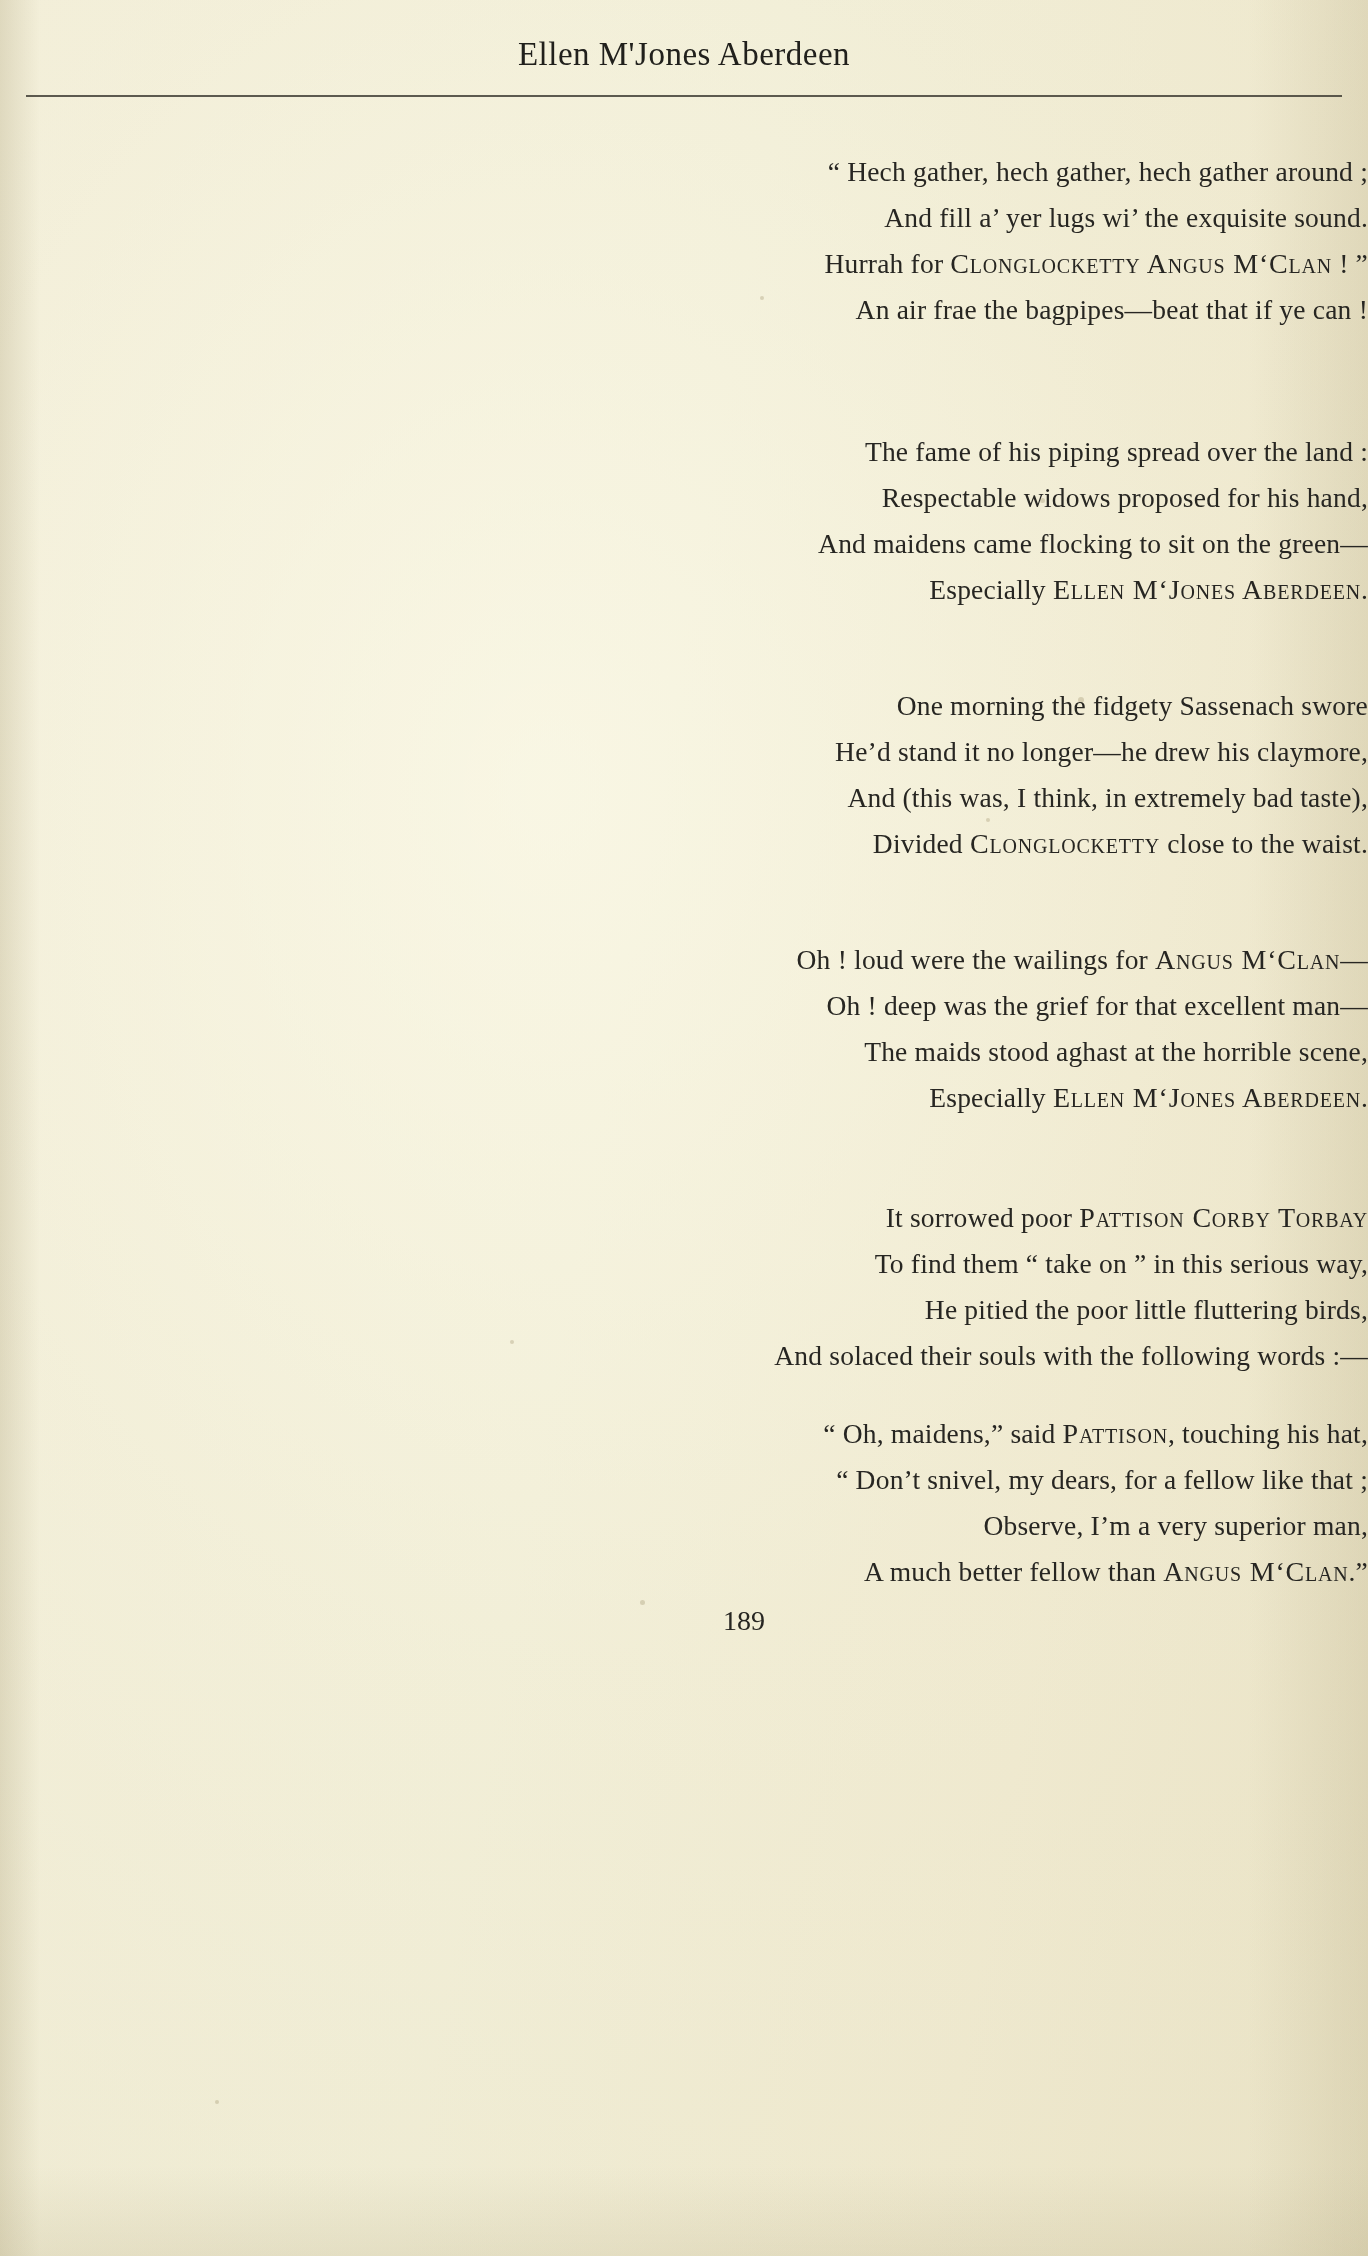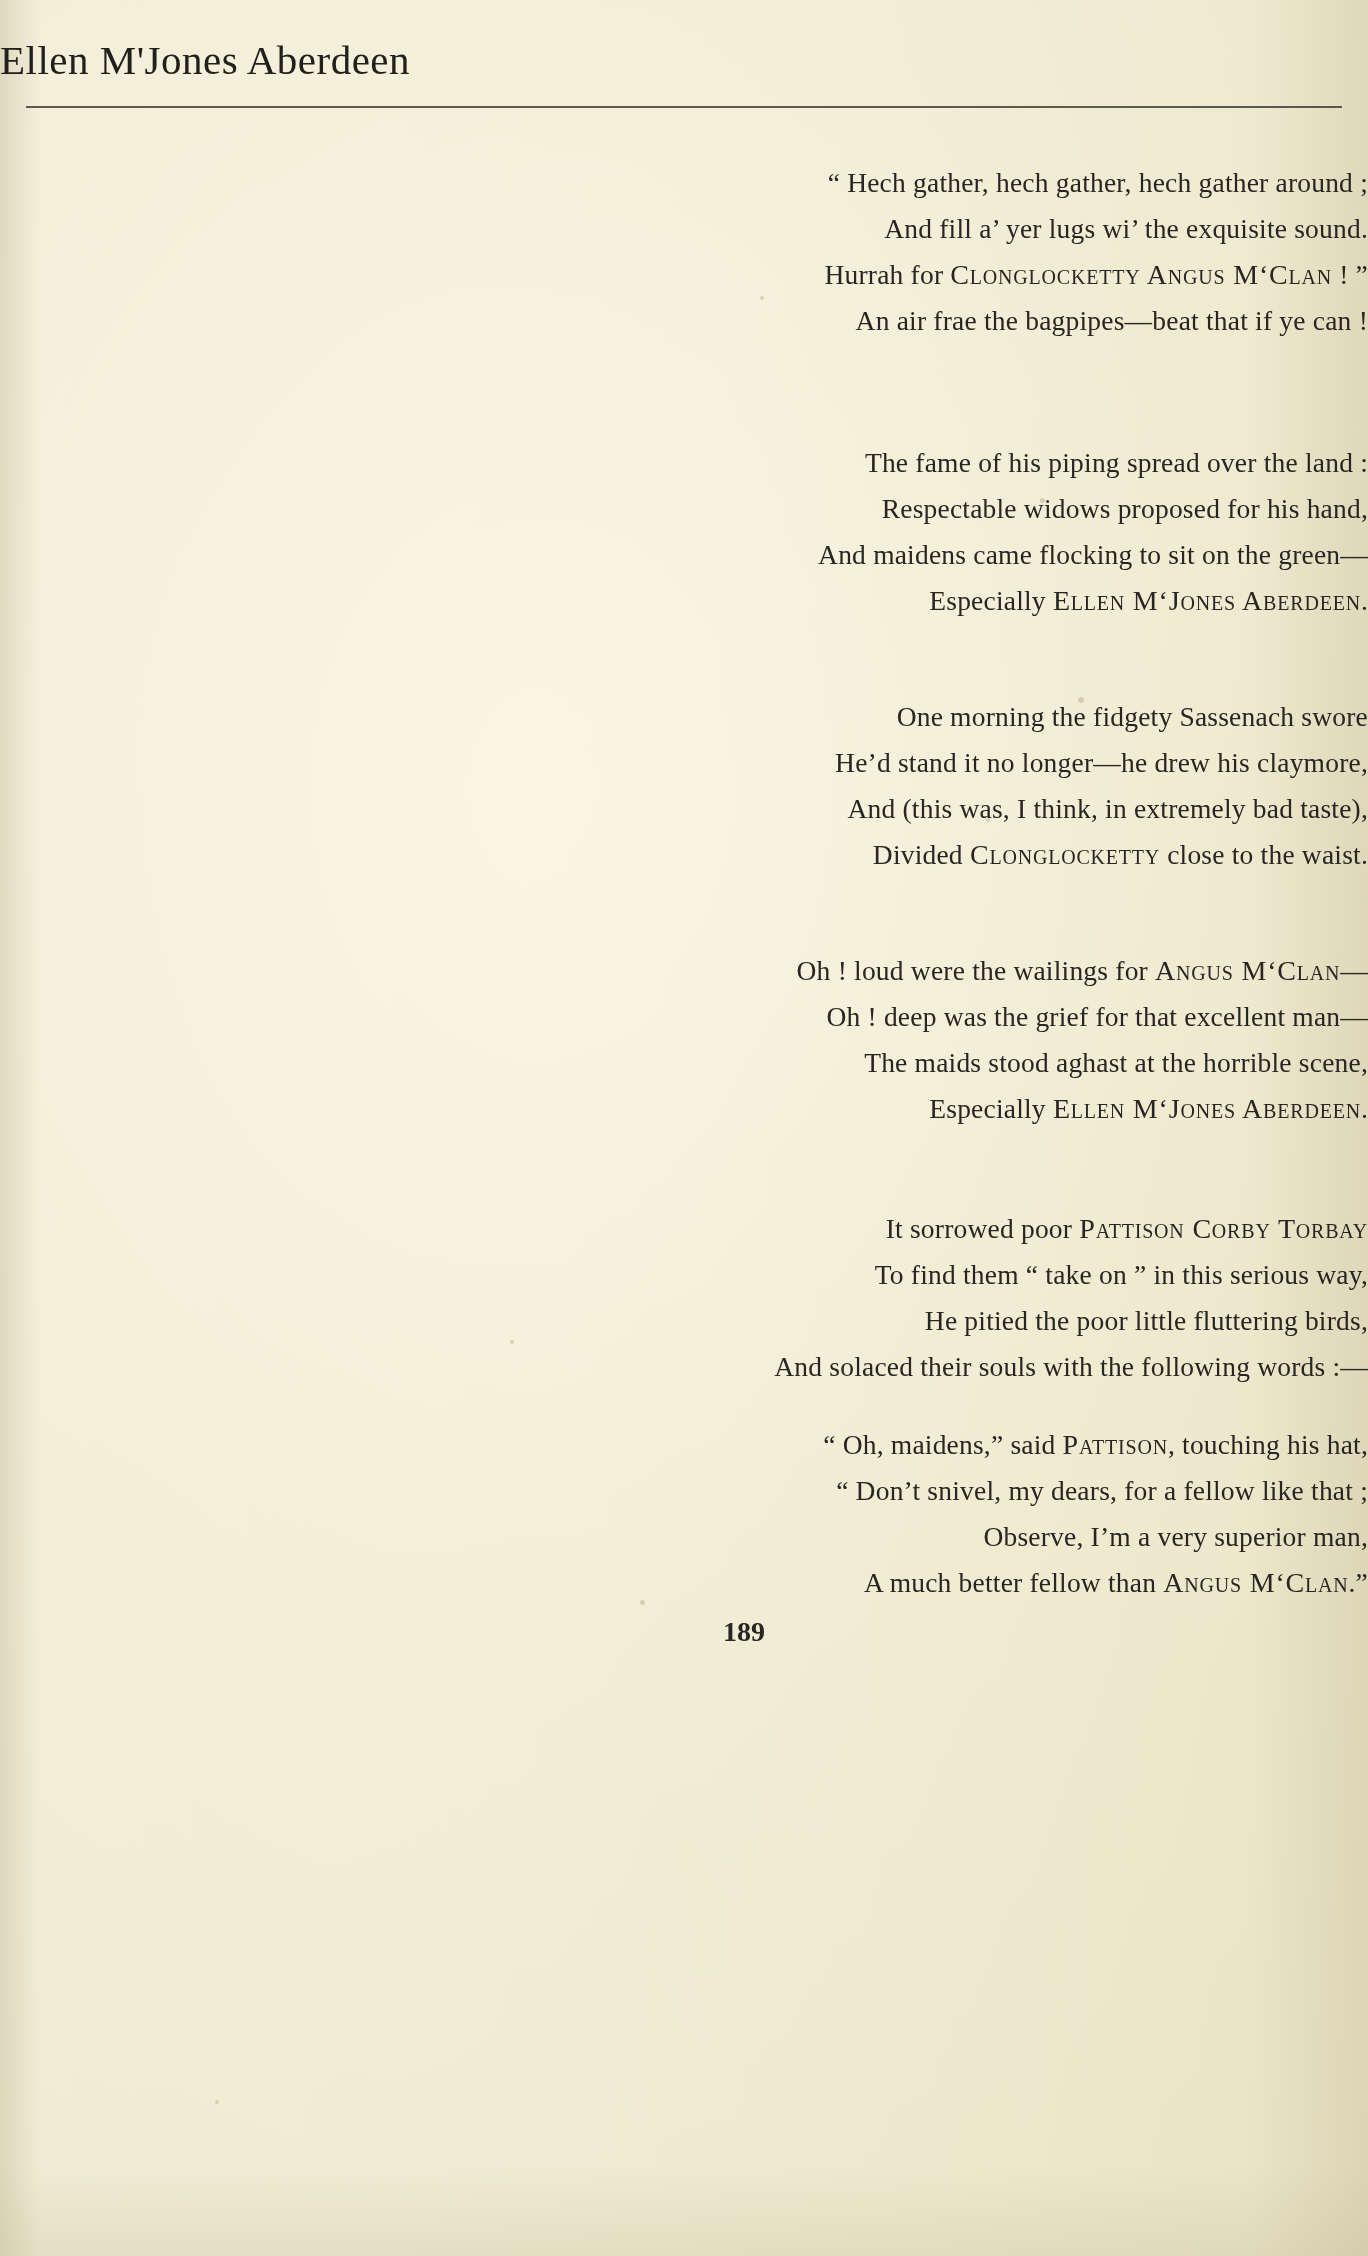--- a/index.html
+++ b/index.html
@@ -46,23 +46,24 @@
   }
 
   .content {
     position: relative;
     z-index: 2;
   }
 
   h1.poem-title {
     margin: 0;
     padding-top: 36px;
+    text-align: center;
     font-family: "Liberation Serif", serif;
     font-weight: 500;
-    font-size: 41px;
+    font-size: 33px;
     letter-spacing: 0.5px;
     color: #21201c;
   }
 
   .rule {
     margin: 22px 26px 0 26px;
     height: 2px;
     background: #3a382f;
     opacity: 0.82;
   }
@@ -101,21 +102,20 @@
     letter-spacing: 0.8px;
     font-size: 28px;
   }
 
   .page-number {
     text-align: center;
     font-size: 28px;
     color: #272622;
     padding-left: 120px;
     margin-top: 4px;
-    font-weight: bold;
   }
 
   
   .speck {
     position: absolute;
     border-radius: 50%;
     background: rgba(150,135,95,0.30);
     z-index: 1;
     pointer-events: none;
   }

